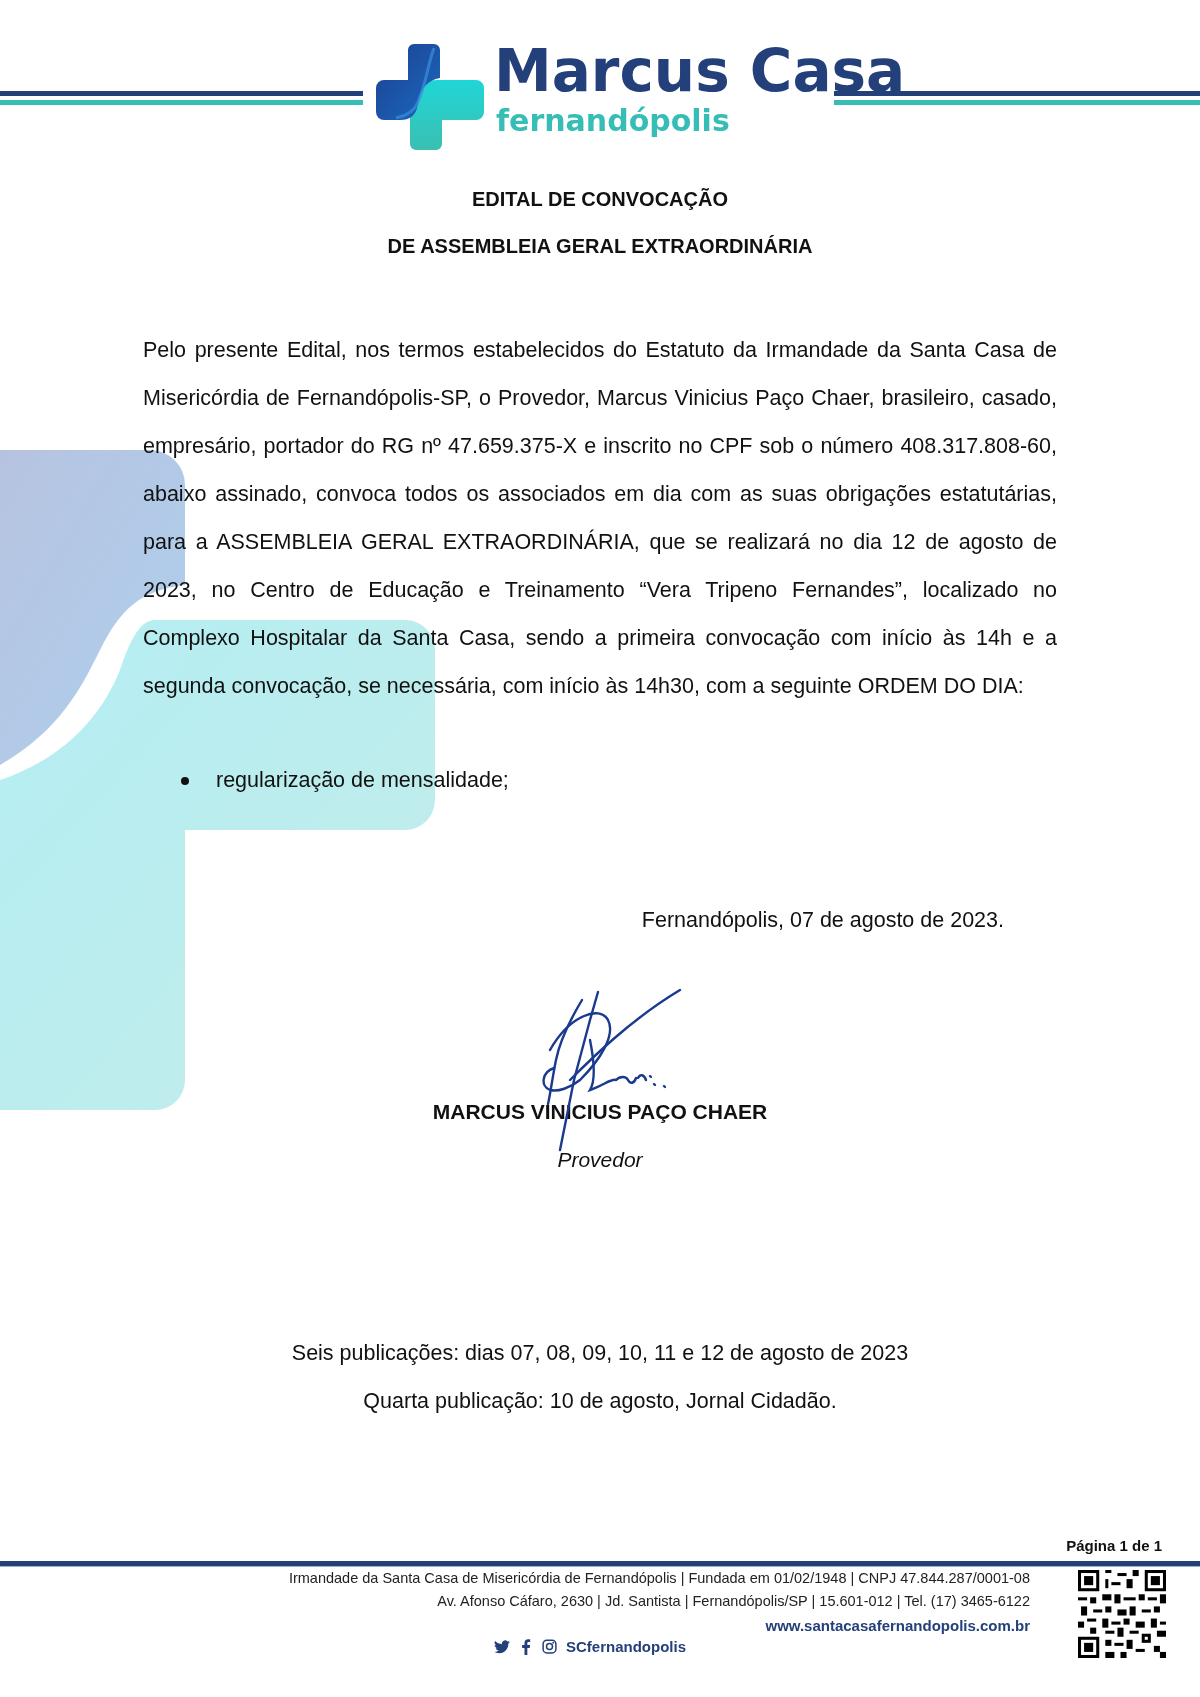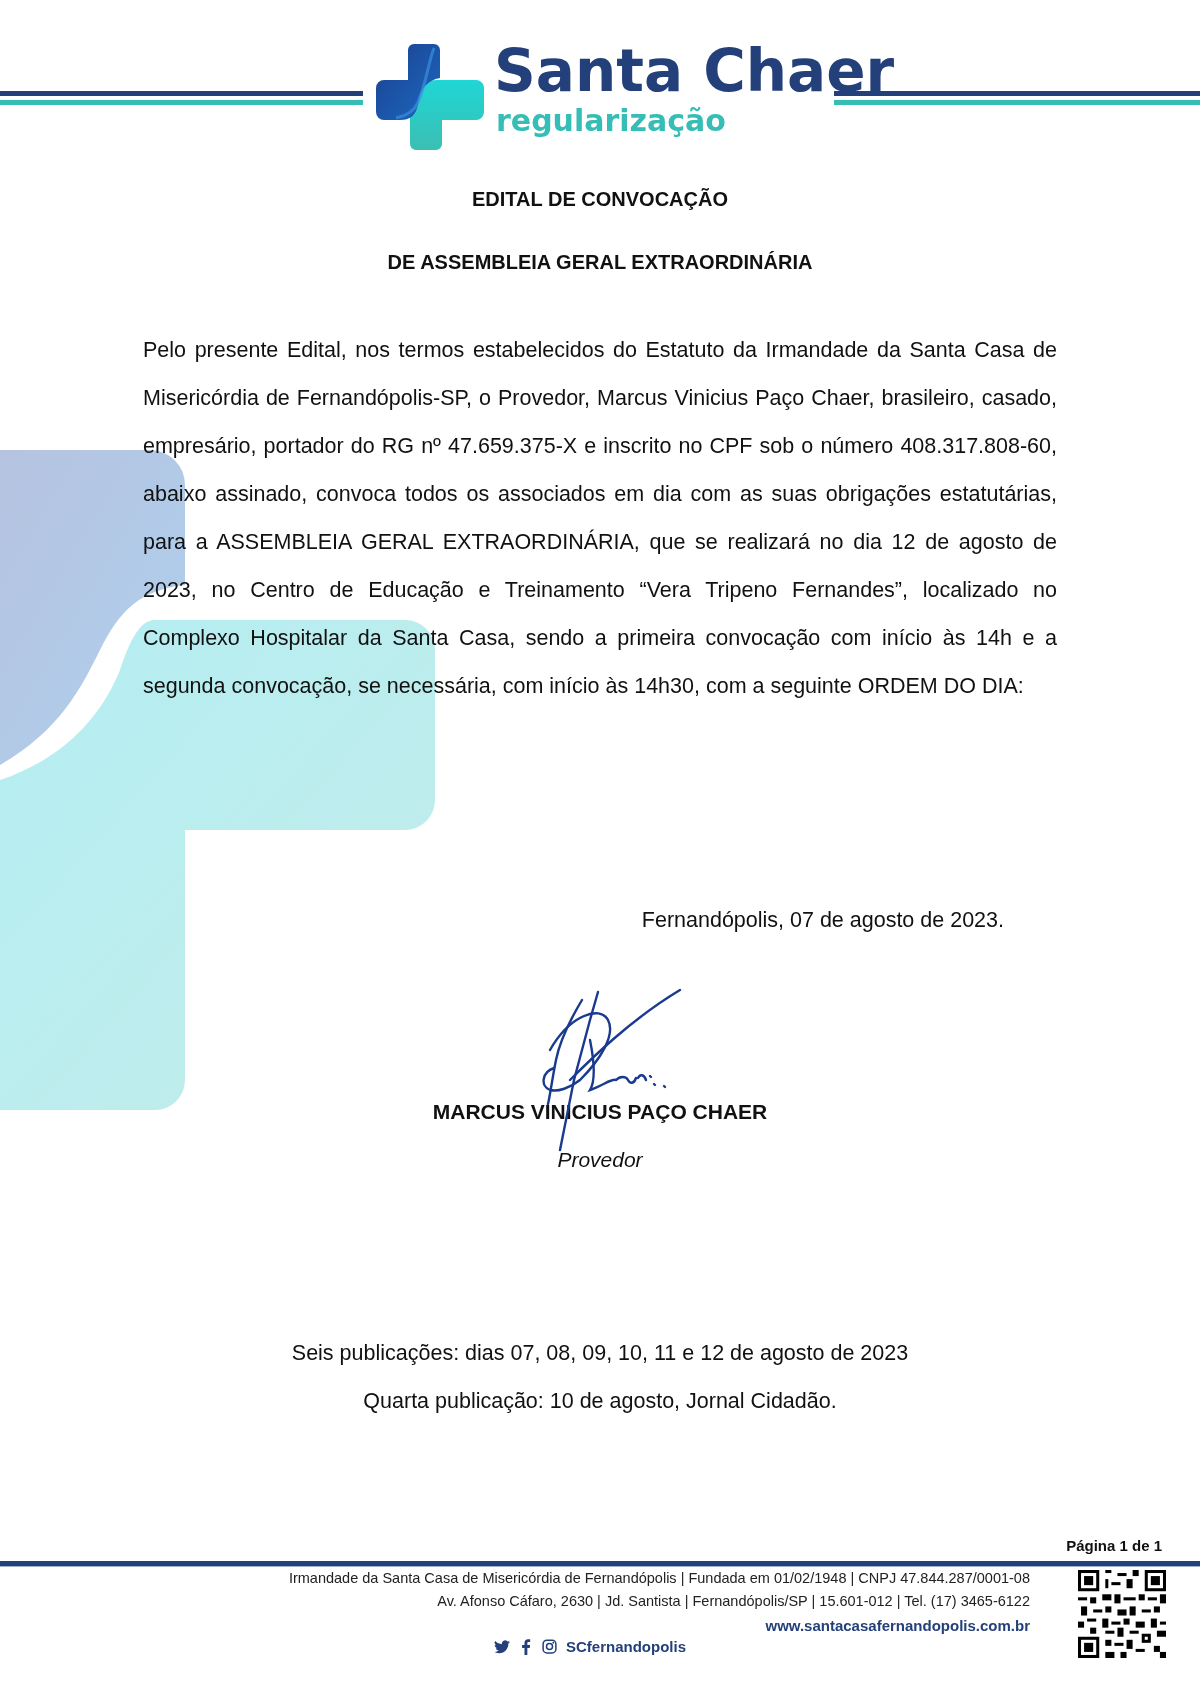--- a/index.html
+++ b/index.html
@@ -29,21 +29,21 @@
 
   
   .bg-deco { position: absolute; left: 0; top: 440px; width: 450px; height: 790px; z-index: 0; }
 
   
   .title {
     position: absolute; left: 0; width: 1200px; text-align: center;
     font-weight: bold; font-size: 20px; color: #111; z-index: 2;
   }
   .t1 { top: 188px; }
-  .t2 { top: 235px; margin-top: 16px; }
+  .t2 { top: 235px; }
 
   
   .body-text {
     position: absolute; left: 143px; top: 326px; width: 914px;
     font-size: 21.5px; line-height: 48px; text-align: justify; z-index: 2;
   }
   .bullets {
     position: absolute; left: 178px; top: 756px; margin: 0; padding: 0; list-style: none;
     font-size: 21.5px; line-height: 49px; z-index: 2;
   }
@@ -114,22 +114,22 @@
       <stop offset="0" stop-color="#1fd6d6"></stop>
       <stop offset="1" stop-color="#3bbfb2"></stop>
     </linearGradient>
   </defs>
 
   <path d="M62 36 h38 a8 8 0 0 1 8 8 v24 a8 8 0 0 1 -8 8 h-34 v24 a6 6 0 0 1 -6 6 h-20 a6 6 0 0 1 -6 -6 v-48 C40 40 50 36 62 36 z" fill="url(#gTeal)"></path>
 
   <path d="M38 0 h20 a6 6 0 0 1 6 6 v28 C52 36 44 44 42 60 C40 72 34 76 24 76 h-16 a8 8 0 0 1 -8 -8 v-24 a8 8 0 0 1 8 -8 h24 v-30 a6 6 0 0 1 6 -6 z" fill="url(#gNavy)"></path>
   <path d="M58 4 C52 20 50 40 42 58 C38 68 30 72 20 74" stroke="#3a8fe0" stroke-width="3" fill="none" opacity="0.7"></path>
 </svg>
-<div class="brand-name">Santa Chaer</div>
-<div class="brand-city">regularização</div>
+<div class="brand-name">Marcus Casa</div>
+<div class="brand-city">fernandópolis</div>
 
 <svg class="bg-deco" viewBox="0 0 450 790">
   <defs>
     <linearGradient id="bgBlue" x1="0" y1="0" x2="1" y2="1">
       <stop offset="0" stop-color="#b6c3e0"></stop>
       <stop offset="1" stop-color="#aed0ee"></stop>
     </linearGradient>
     <linearGradient id="bgTeal" x1="0" y1="0" x2="1" y2="1">
       <stop offset="0" stop-color="#b4eef3"></stop>
       <stop offset="1" stop-color="#c3ece9"></stop>
@@ -140,20 +140,24 @@
 
   <path d="M155 180 h250 a30 30 0 0 1 30 30 v150 a30 30 0 0 1 -30 30 h-220 v250 a30 30 0 0 1 -30 30 h-155 V340 C60 320 100 280 120 230 C130 200 140 180 155 180 z" fill="url(#bgTeal)"></path>
 </svg>
 
 <div class="title t1">EDITAL DE CONVOCAÇÃO</div>
 <div class="title t2">DE ASSEMBLEIA GERAL EXTRAORDINÁRIA</div>
 
 <div class="body-text">Pelo presente Edital, nos termos estabelecidos do Estatuto da Irmandade da Santa Casa de Misericórdia de Fernandópolis-SP, o Provedor,  Marcus Vinicius Paço Chaer, brasileiro, casado, empresário, portador do RG nº 47.659.375-X e inscrito no CPF sob o número 408.317.808-60, abaixo assinado, convoca todos os associados em dia com as suas obrigações estatutárias, para a ASSEMBLEIA GERAL EXTRAORDINÁRIA, que se realizará no dia 12 de agosto de 2023, no Centro de Educação e Treinamento “Vera Tripeno Fernandes”, localizado no Complexo Hospitalar da Santa Casa, sendo a primeira convocação com início às 14h e a segunda convocação, se necessária, com início às 14h30, com a seguinte ORDEM DO DIA:</div>
 
 <ul class="bullets">
+  <li>
+    <span class="dot"></span>
+    <span>regularização de mensalidade;</span>
+  </li>
 </ul>
 
 <div class="place-date">Fernandópolis, 07 de agosto de 2023.</div>
 
 <svg class="signature" viewBox="0 0 160 190">
   <g fill="none" stroke="#1a3a8f" stroke-width="2.4" stroke-linecap="round">
     <path d="M52 20 C40 40 30 60 26 80 C22 100 20 116 18 124"></path>
     <path d="M20 70 C40 35 70 25 78 40 C86 55 70 80 50 100 C40 108 28 112 20 110 C10 106 12 92 24 88"></path>
     <path d="M68 12 L60 40 L44 100 L30 170"></path>
     <path d="M60 60 C64 80 66 100 60 110 C74 105 82 98 86 100"></path>

